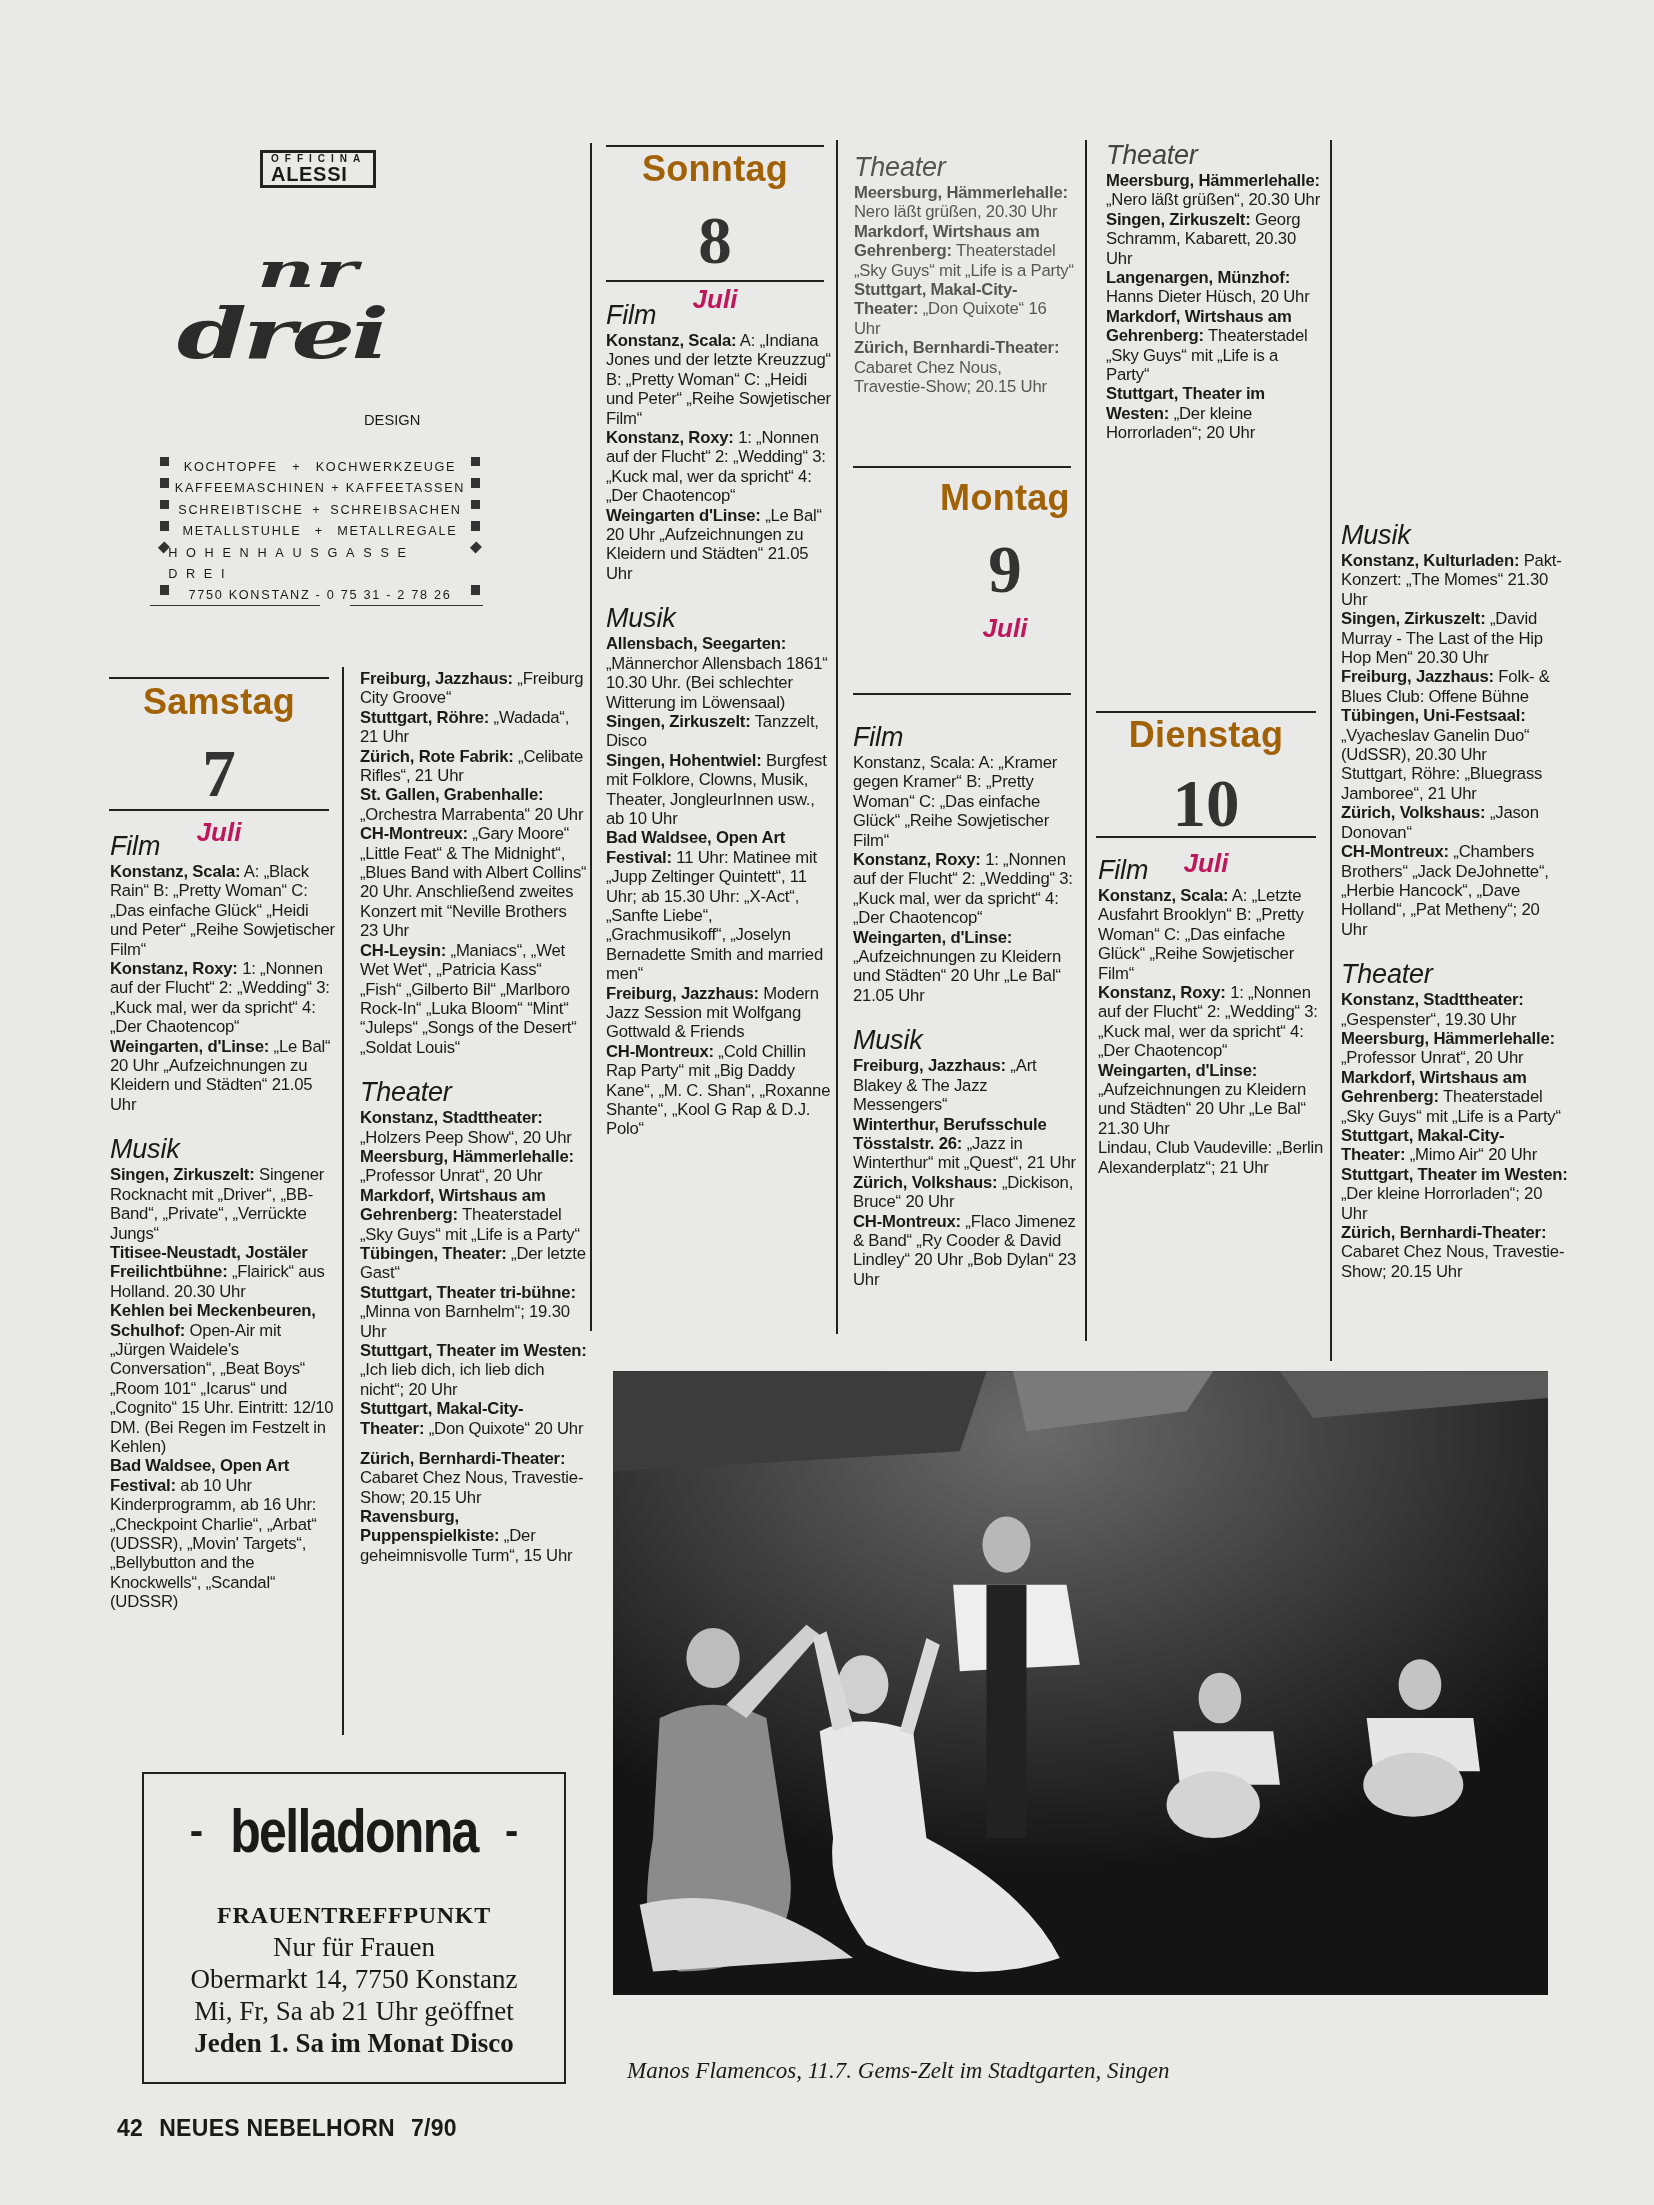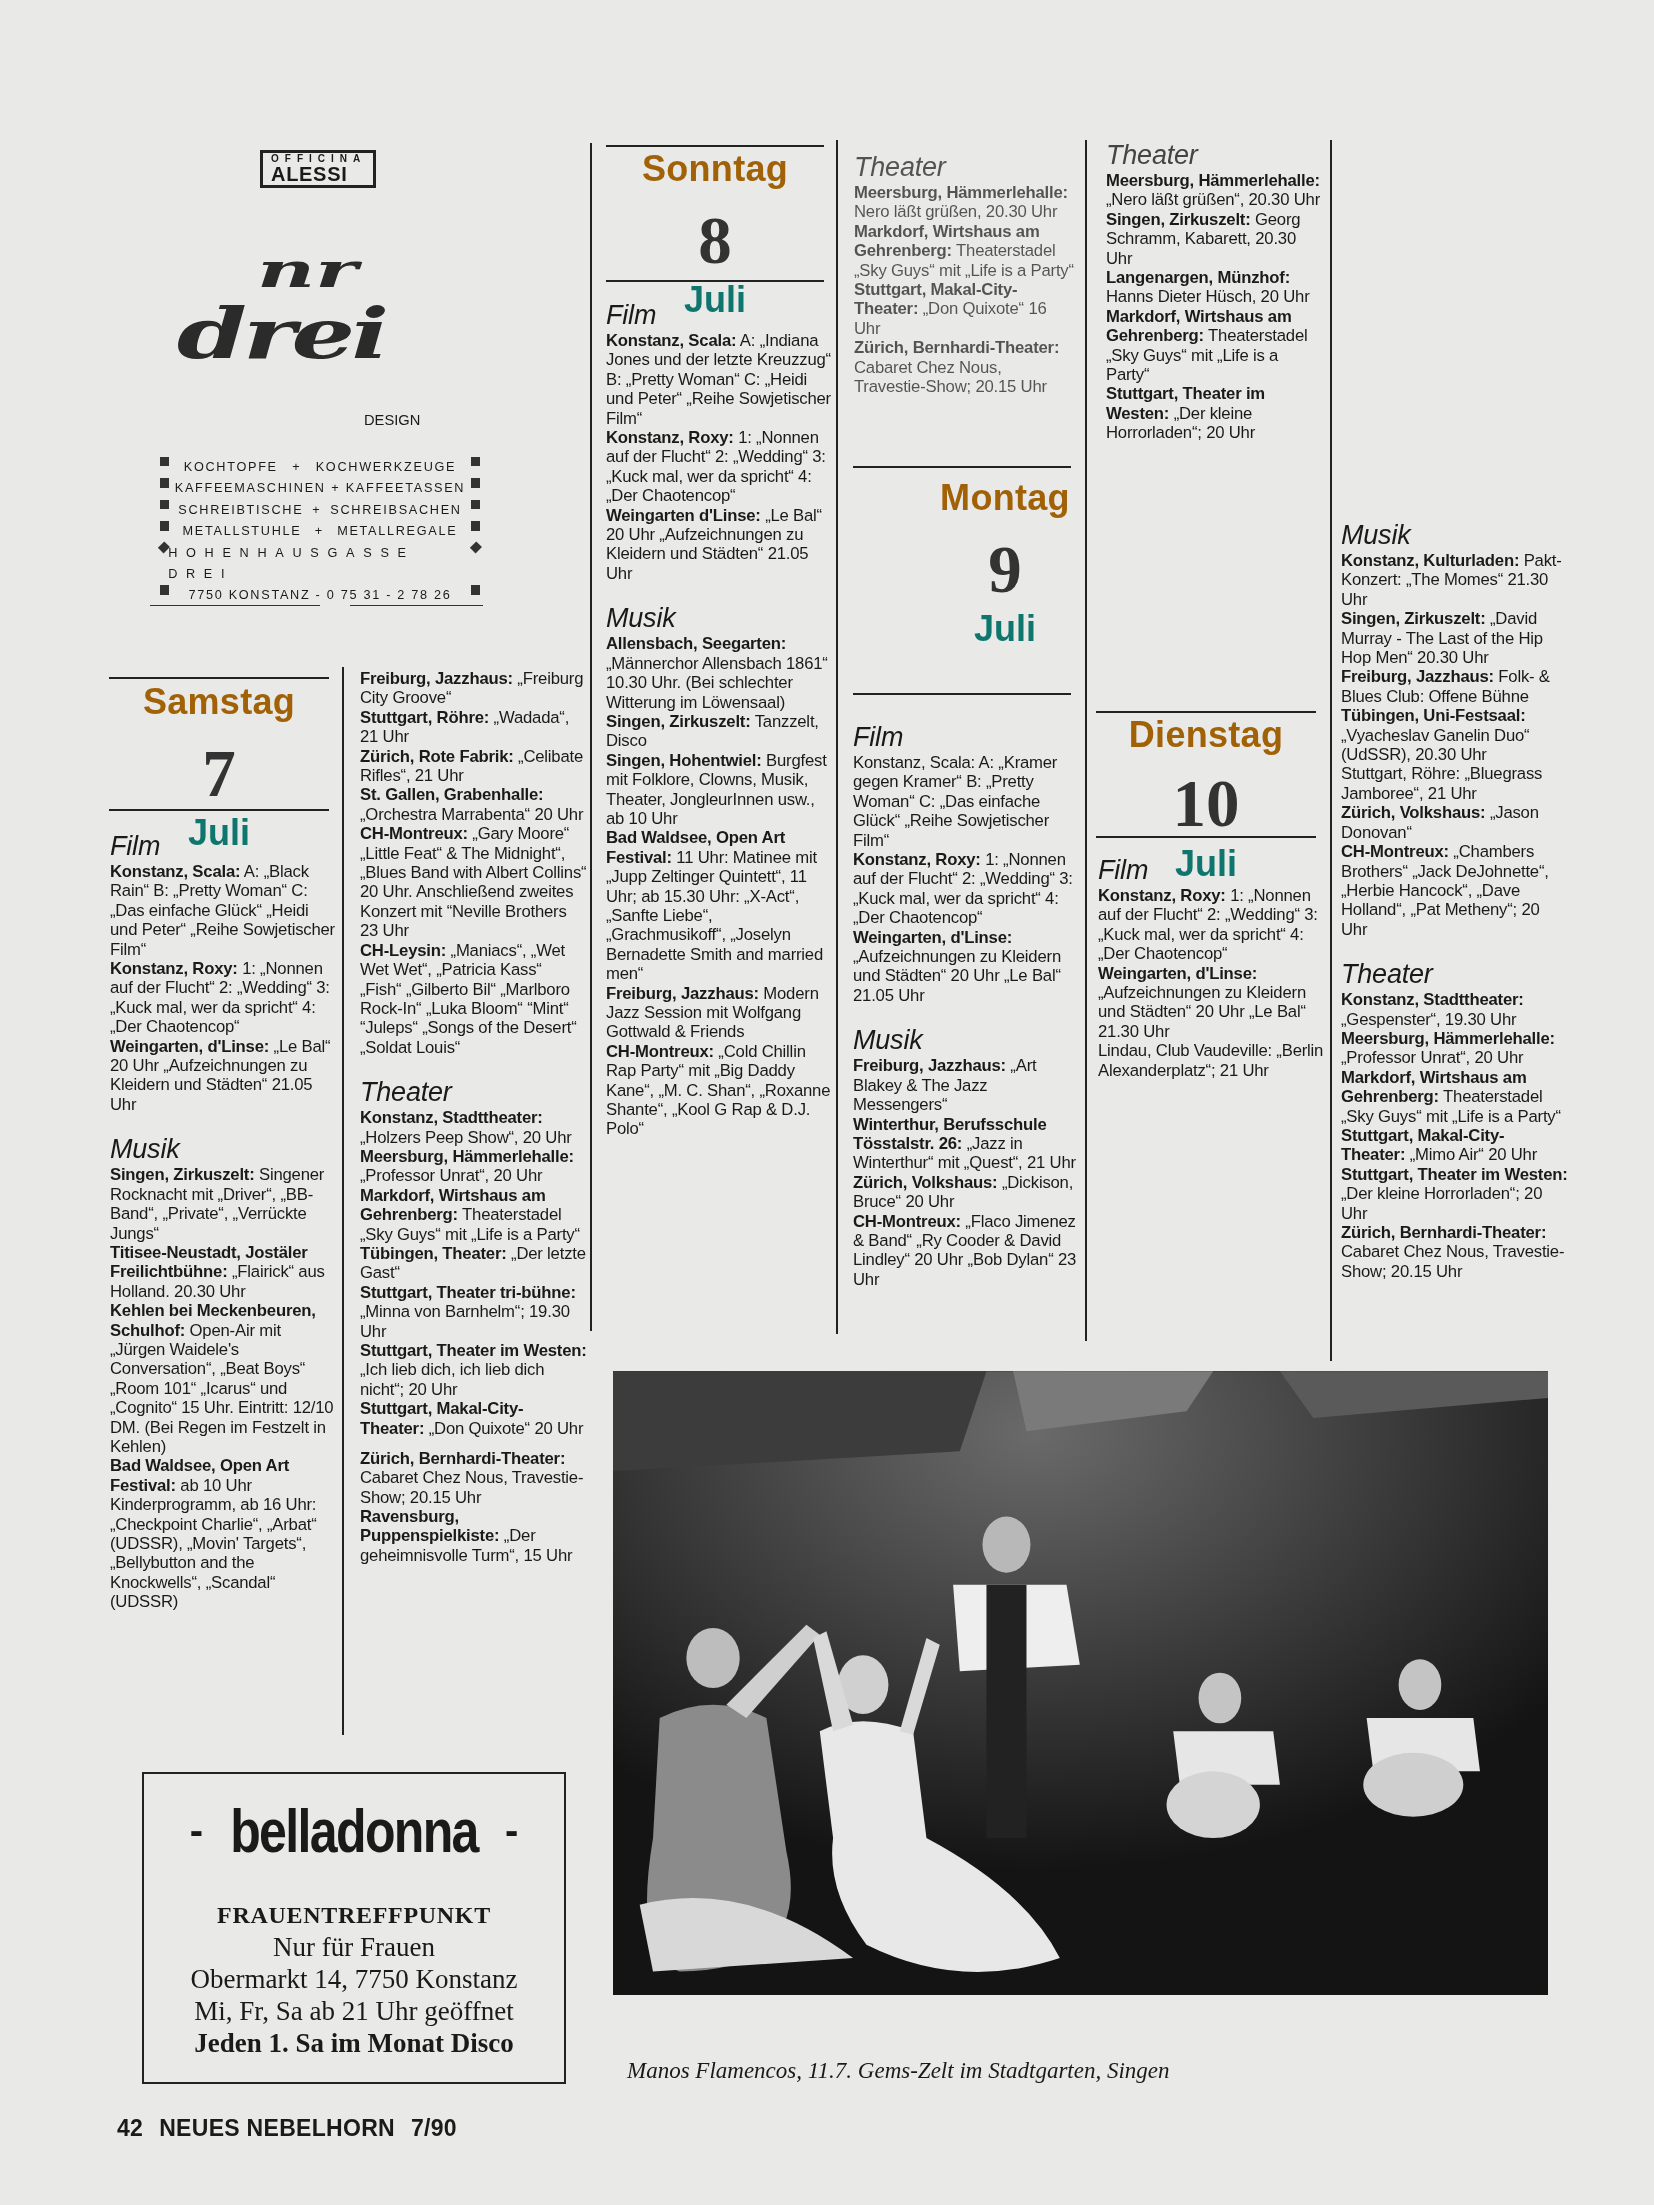--- a/index.html
+++ b/index.html
@@ -13,21 +13,21 @@
   .col p { margin:0; }
   .col .entry { margin:0; }
   .col .entry b { font-weight:bold; }
   .sec-h { font-style:italic; font-size:27px; line-height:31px; margin:0; font-weight:normal; }
   .gap { height:20px; }
   .vline { position:absolute; width:2px; background:#222; }
   .hline { position:absolute; height:2px; background:#222; }
   .dayhead { position:absolute; text-align:center; }
   .dayhead .dname { font-size:36px; font-weight:bold; color:#a16207; line-height:41px; letter-spacing:0.3px; }
   .dayhead .dnum { font-family:"Liberation Serif", "DejaVu Serif", serif; font-size:67px; font-weight:bold; color:#333; line-height:73px; }
-  .dayhead .dmon { font-size:36px; font-weight:bold; color:#0f766e; line-height:41px; }
+  .dayhead .dmon { font-size:26px; font-weight:bold; color:#be185d; line-height:41px;font-style:italic; }
   .faded { opacity:0.72; }
 
   
   .alessi-box { border:3.3px solid #222; padding:1.3px 6.7px 1.3px 8px; display:inline-block; }
   .alessi-top { font-size:10px; font-weight:bold; letter-spacing:6px; line-height:9.3px; text-align:center; }
   .alessi-main { font-size:20px; font-weight:bold; line-height:20px; letter-spacing:0.7px; }
   .nrdrei { font-family:"DejaVu Serif", serif; font-style:italic; font-weight:bold; }
   .ad-list { font-size:12.7px; letter-spacing:1.7px; line-height:21.4px; }
   .ad-row { display:flex; justify-content:space-between; align-items:flex-start; }
   .sq { width:9.3px; height:9.3px; background:#333; display:inline-block; }
@@ -214,20 +214,21 @@
 <div class="hline" style="left:1096px; top:711px; width:220px;"></div>
 <div class="dayhead" style="left:1096px; top:714px; width:220px;">
   <div class="dname">Dienstag</div>
   <div class="dnum" style="margin-top:12px;">10</div>
   <div class="dmon" style="margin-top:2.7px;">Juli</div>
 </div>
 <div class="hline" style="left:1096px; top:836px; width:220px;"></div>
 
 <div class="col" style="left:1098px; top:855px; width:227px;">
   <h3 class="sec-h">Film</h3>
+  <p class="entry"><b>Konstanz, Scala:</b><span> A: „Letzte Ausfahrt Brooklyn“ B: „Pretty Woman“ C: „Das einfache Glück“ „Reihe Sowjetischer Film“</span></p>
   <p class="entry"><b>Konstanz, Roxy:</b><span> 1: „Nonnen auf der Flucht“ 2: „Wedding“ 3: „Kuck mal, wer da spricht“ 4: „Der Chaotencop“</span></p>
   <p class="entry"><b>Weingarten, d'Linse:</b><span> „Aufzeichnungen zu Kleidern und Städten“ 20 Uhr „Le Bal“ 21.30 Uhr</span></p>
   <p class="entry"><b></b><span>Lindau, Club Vaudeville: „Berlin Alexanderplatz“; 21 Uhr</span></p>
 </div>
 
 <div class="col" style="left:1341px; top:520px; width:227px;">
   <h3 class="sec-h">Musik</h3>
   <p class="entry"><b>Konstanz, Kulturladen:</b><span> Pakt-Konzert: „The Momes“ 21.30 Uhr</span></p>
   <p class="entry"><b>Singen, Zirkuszelt:</b><span> „David Murray - The Last of the Hip Hop Men“ 20.30 Uhr</span></p>
   <p class="entry"><b>Freiburg, Jazzhaus:</b><span> Folk- &amp; Blues Club: Offene Bühne</span></p>

